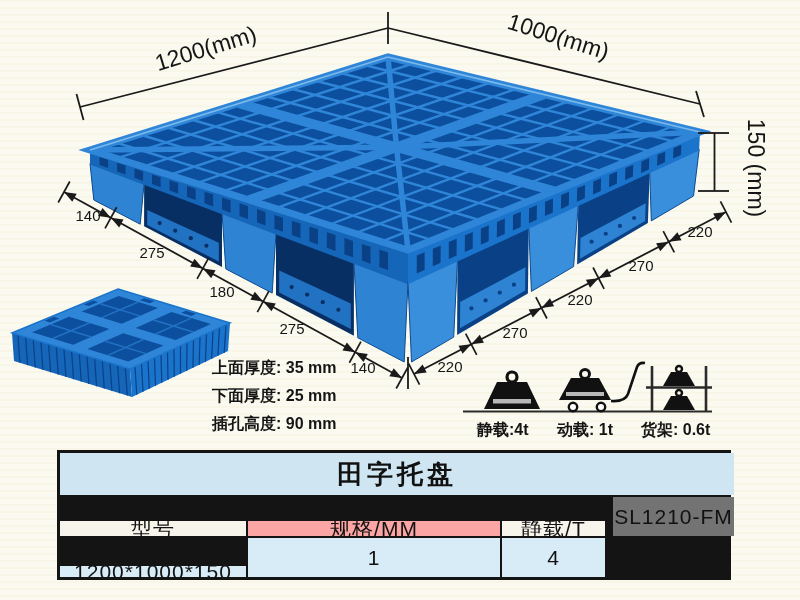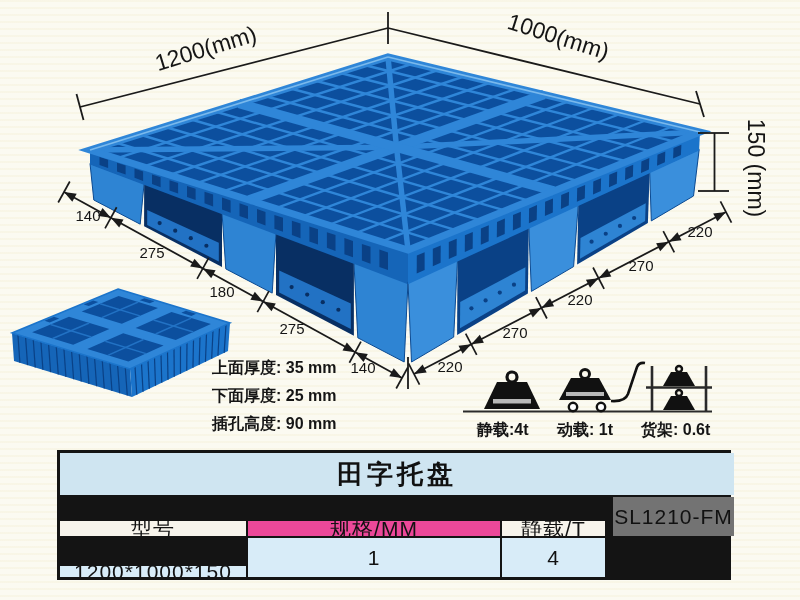--- a/index.html
+++ b/index.html
@@ -275,19 +275,19 @@
   </g>
 
   <text class="loadlbl" x="477" y="435">静载:4t</text>
   <text class="loadlbl" x="557" y="435">动载: 1t</text>
   <text class="loadlbl" x="641" y="435">货架: 0.6t</text>
 </svg>
 
 <div class="spec-table">
   <div class="cell t-title" style="background: rgb(207, 229, 241);">田字托盘</div>
   <div class="cell t-head" style="background: rgb(247, 244, 236);">型号</div>
-  <div class="cell t-head" style="background: #ec4899;">规格/MM</div>
+  <div class="cell t-head" style="background: #fca5a5;">规格/MM</div>
   <div class="cell t-head" style="background: rgb(247, 244, 236);">静载/T</div>
   <div class="cell t-data" style="background: #737373; margin-left: 6px;">SL1210-FM</div>
   <div class="cell t-data" style="background: rgb(216, 236, 248); margin-top: 28px;">1200*1000*150</div>
   <div class="cell t-data" style="background: rgb(216, 236, 248);">1</div>
   <div class="cell t-data" style="background: rgb(216, 236, 248);">4</div>
 </div>
 
 </body></html>

